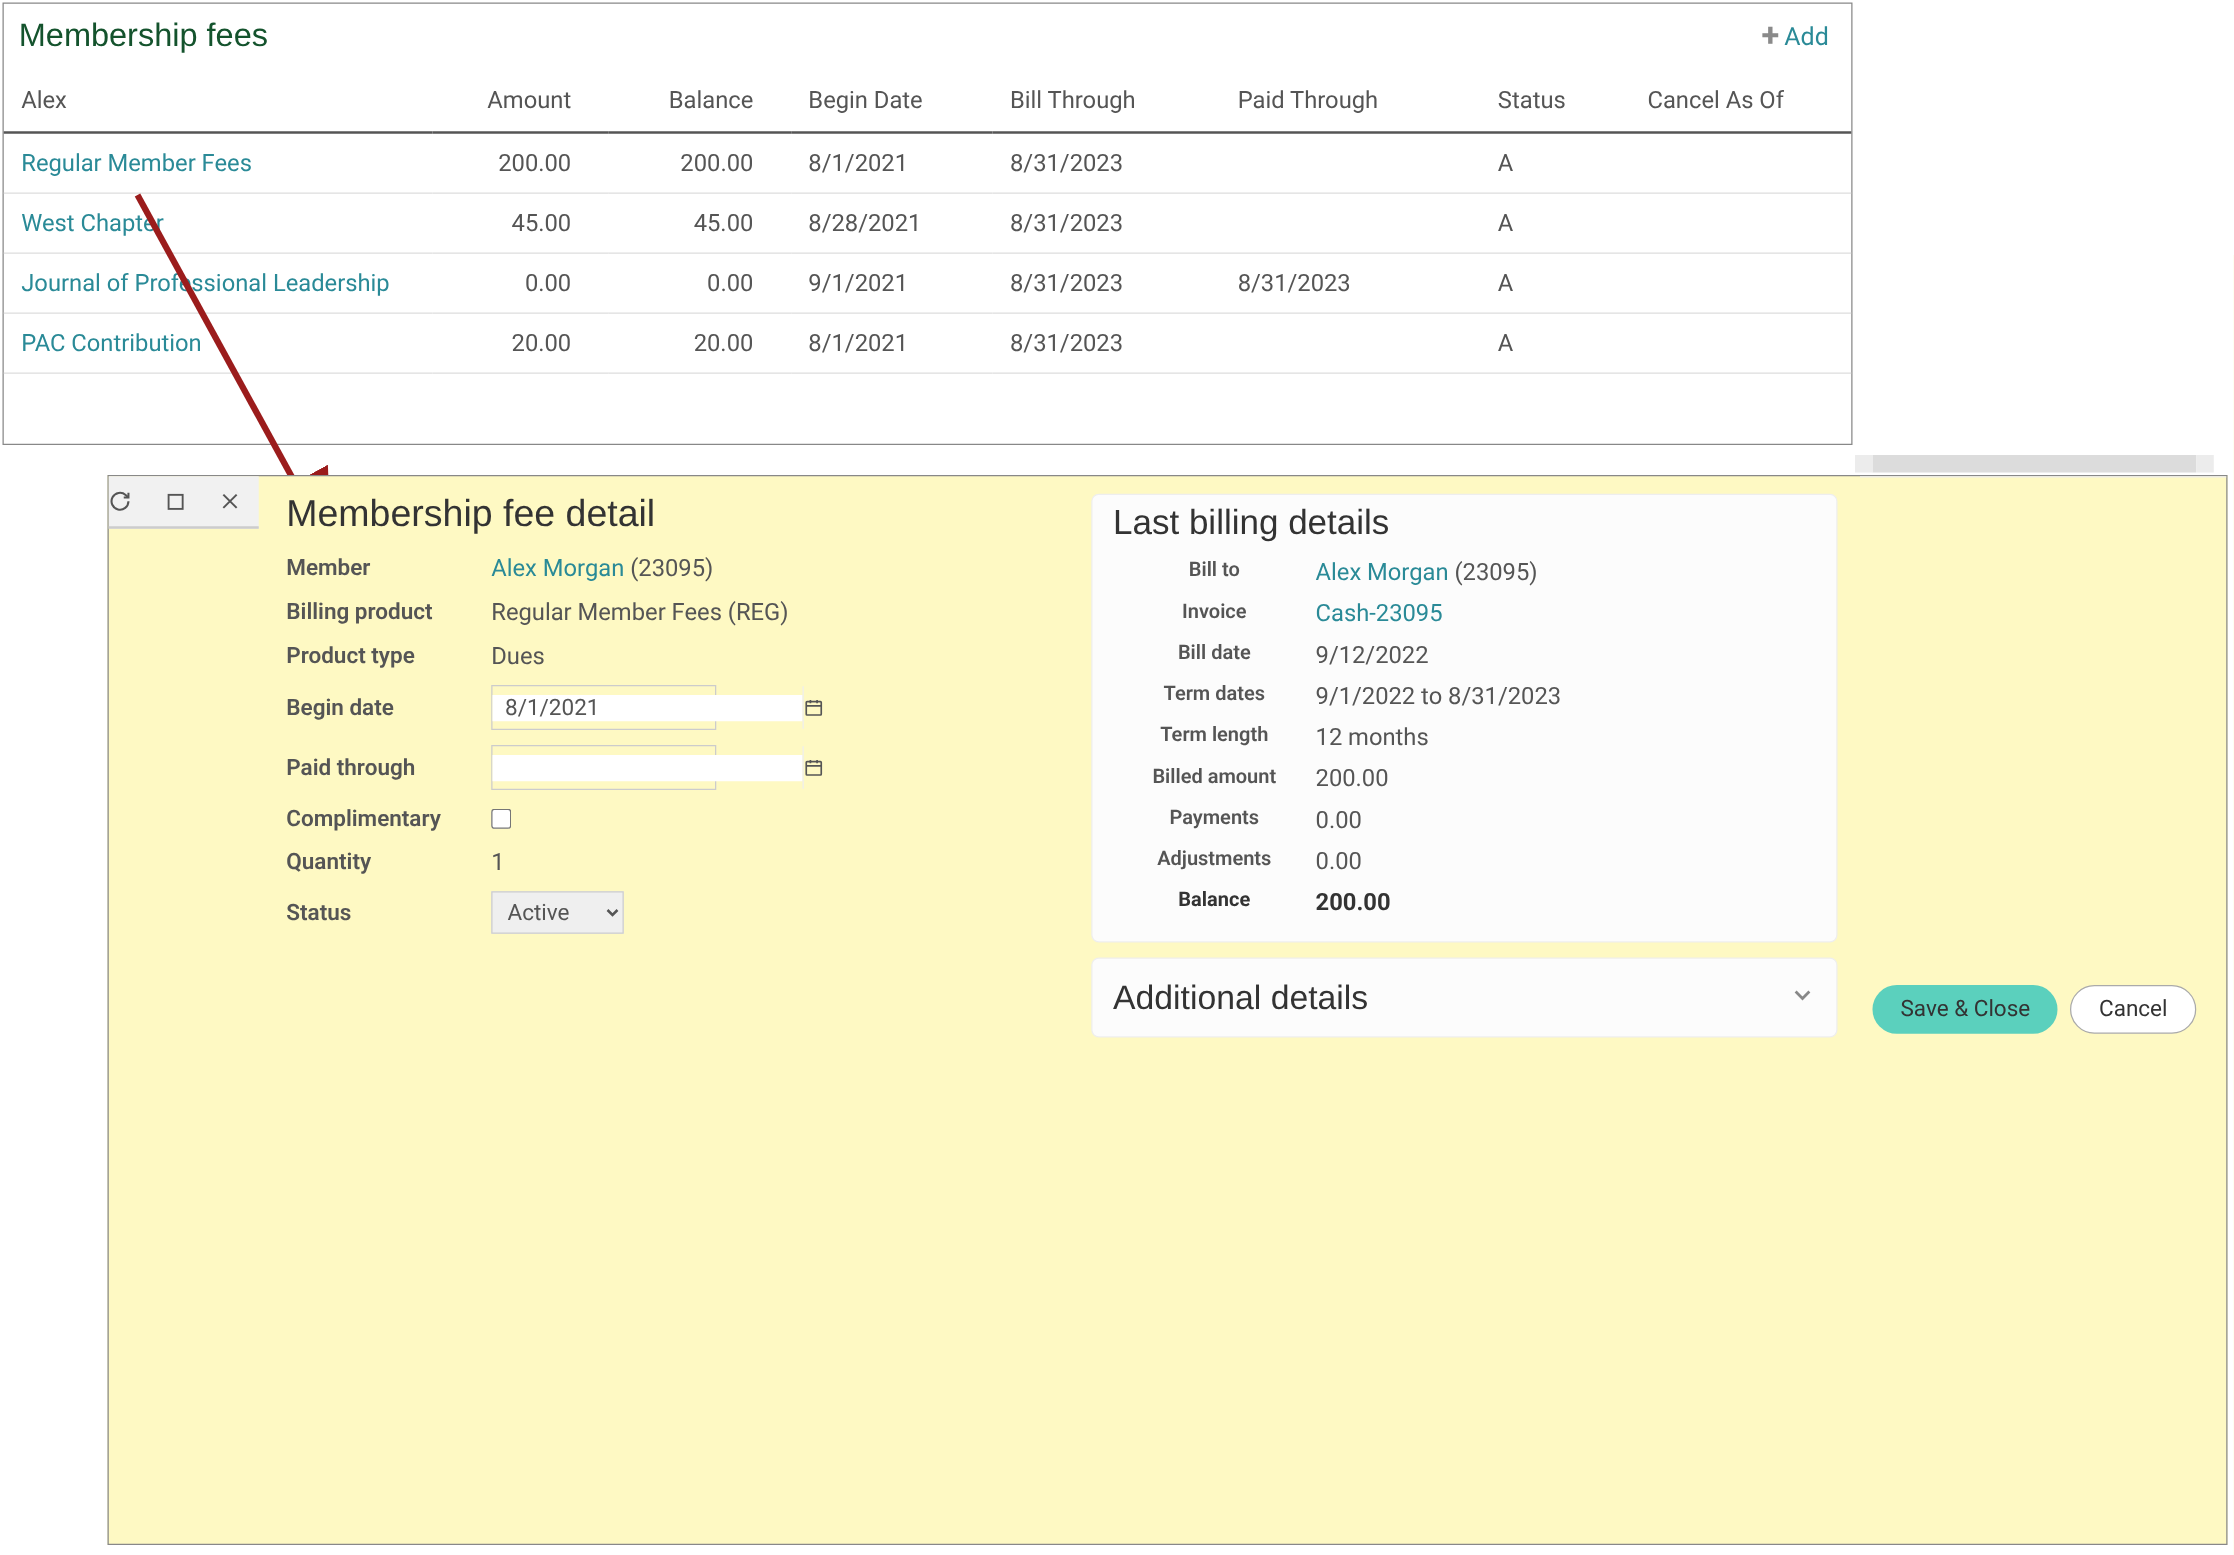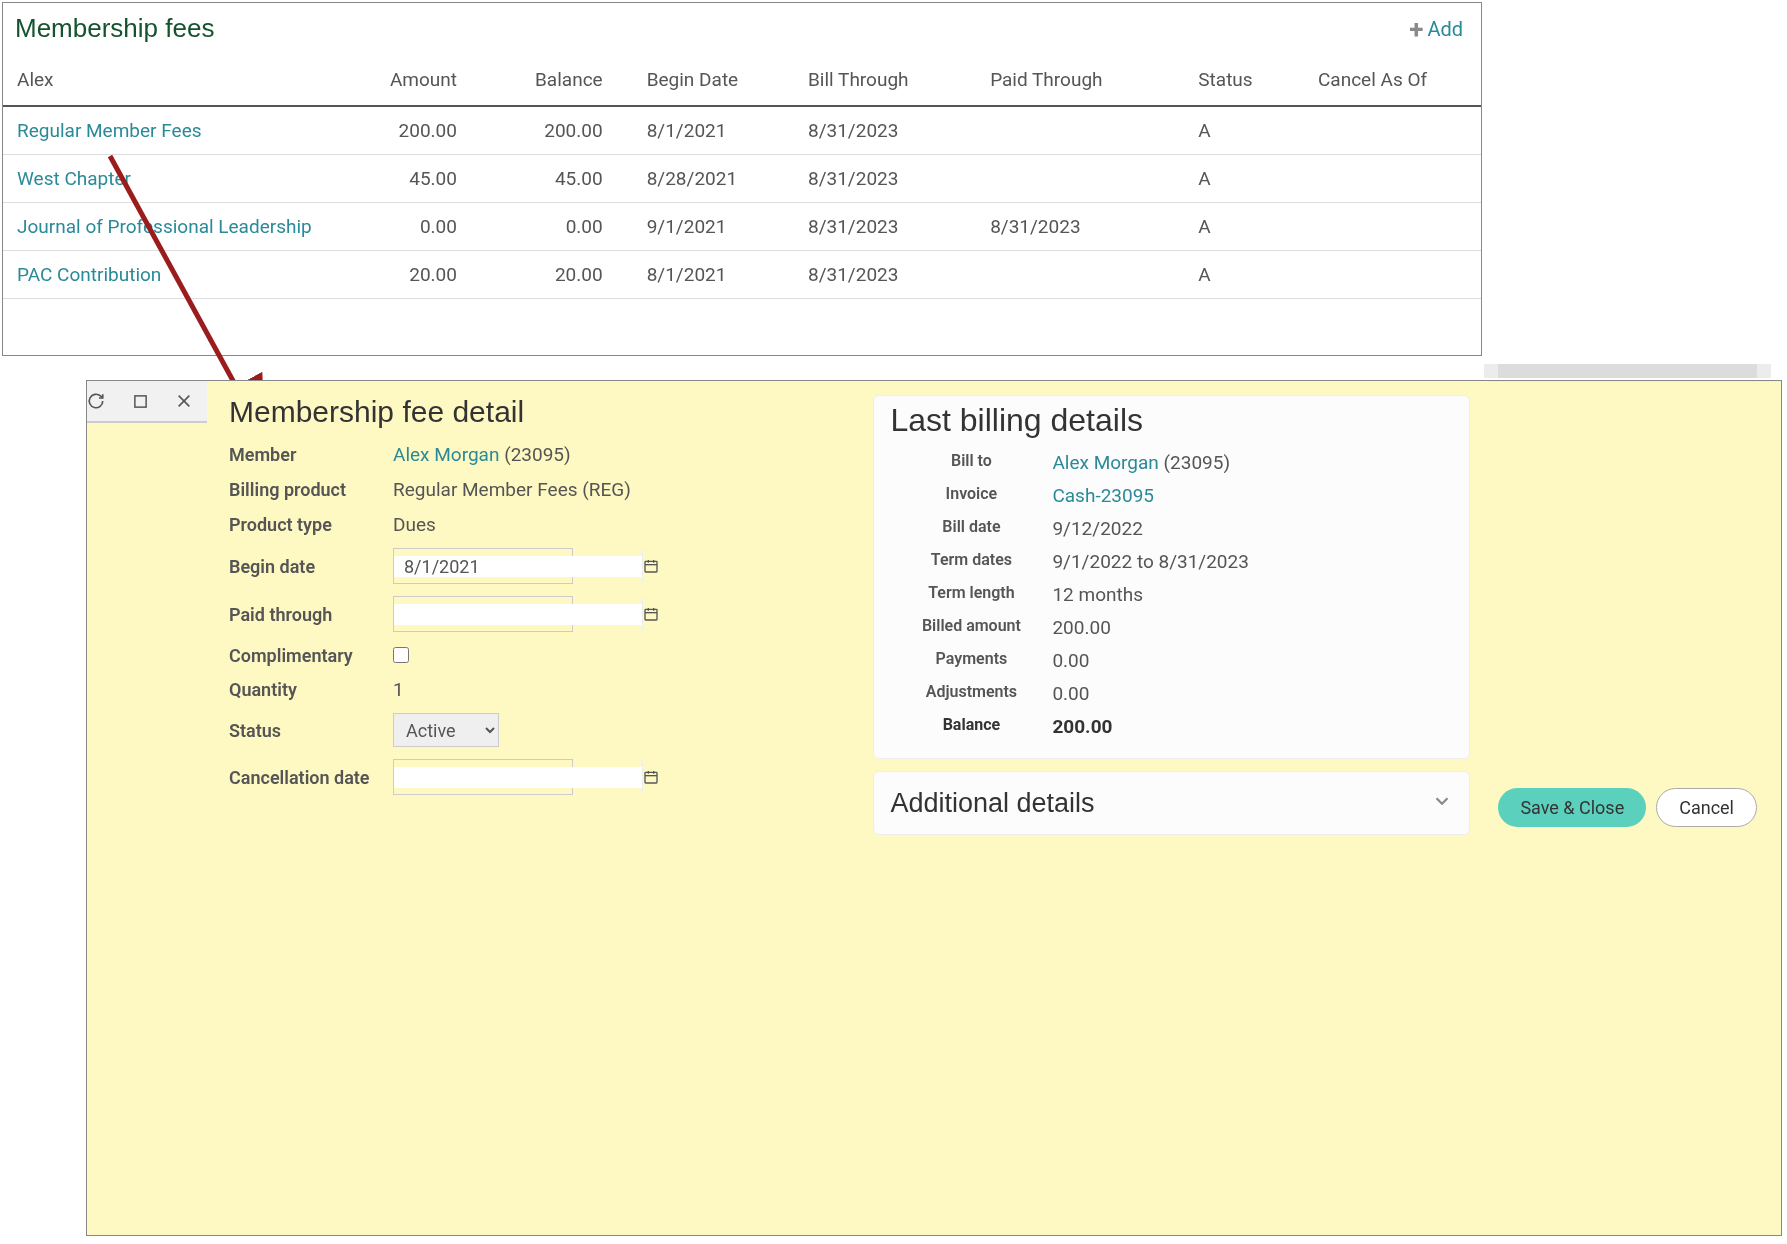--- a/index.html
+++ b/index.html
@@ -160,21 +160,21 @@
     width:332px; height:74px; border:1px solid #ccc; resize:both; font-family:inherit;
     font-size:18px; padding:6px;
   }
 
   .billing-panel {
     border:1px solid #eee; border-radius:6px; padding:6px 16px 10px 16px; margin-bottom:12px;
     background:#fcfcfc;
   }
   .billing-title {
     font-family: "Segoe UI", Arial, sans-serif;
-    font-size:32px; font-weight:400; color:#333; margin-bottom:12px;
+    font-size:28px; font-weight:400; color:#333; margin-bottom:12px;
   }
   .billing-row { display:flex; margin-bottom:10px; }
   .billing-label { width:162px; font-weight:600; color:#555; font-size:16px;text-align:center;}
   .billing-value { color:#555; font-size:19px;}
   .billing-value a { color:#2a8a97; text-decoration:none;}
   .billing-row.bold .billing-value,
   .billing-row.bold .billing-label { font-weight:700; color:#333;}
 
   .additional-panel {
     border:1px solid #eee; border-radius:6px; padding:6px 16px; background:#fcfcfc;
@@ -377,34 +377,20 @@
         <div class="detail-value">1</div>
       </div>
 
       <div class="detail-row">
         <div class="detail-label">Status</div>
         <select class="select-field">
           <option>Active</option>
         </select>
       </div>
 
-      <div class="detail-row">
-        <div class="detail-label">Cancellation date</div>
-        <div class="date-field">
-          <input type="text" value="" style="">
-          <span class="cal-icon">
-            <svg width="16" height="16" viewBox="0 0 24 24" fill="none" stroke="currentColor" stroke-width="2">
-                <rect x="3" y="5" width="18" height="16" rx="1"></rect>
-                <line x1="3" y1="10" x2="21" y2="10"></line>
-                <line x1="8" y1="3" x2="8" y2="7"></line>
-                <line x1="16" y1="3" x2="16" y2="7"></line>
-              </svg>
-          </span>
-        </div>
-      </div>
 
     </div>
 
     <div class="col-right">
       <div class="billing-panel">
         <div class="billing-title">Last billing details</div>
 
         <div class="billing-row">
           <div class="billing-label">Bill to</div>
           <div class="billing-value">

